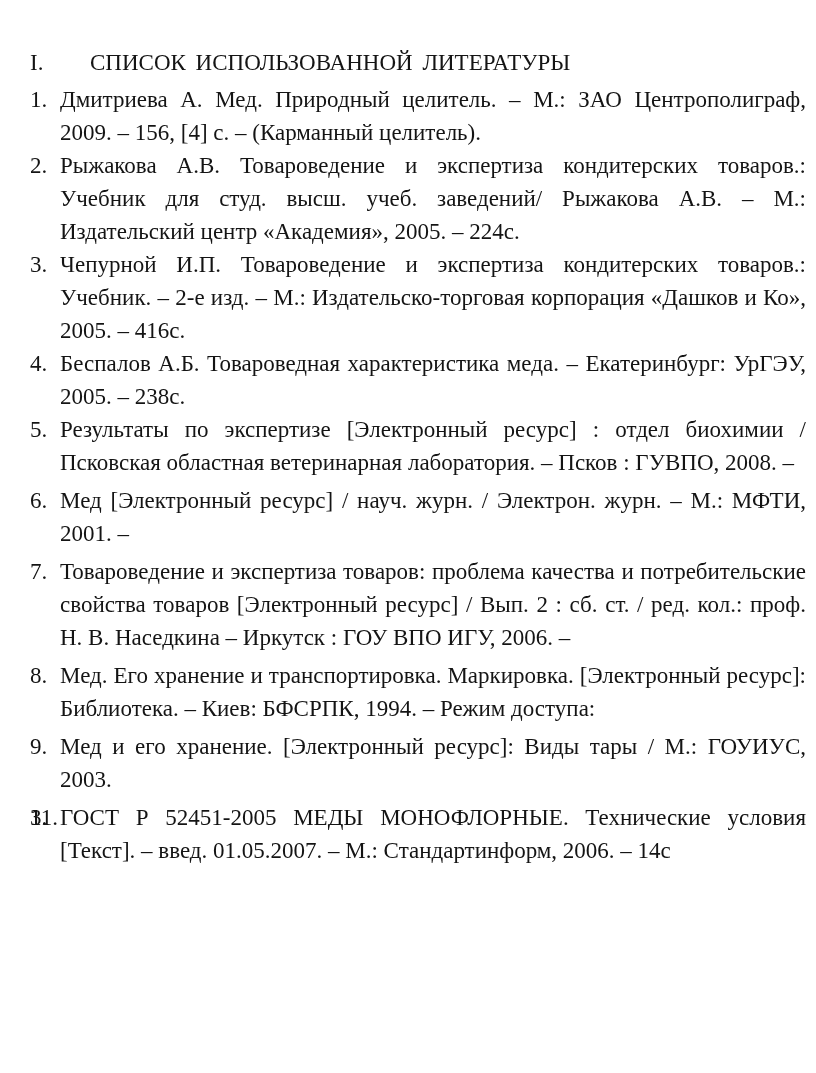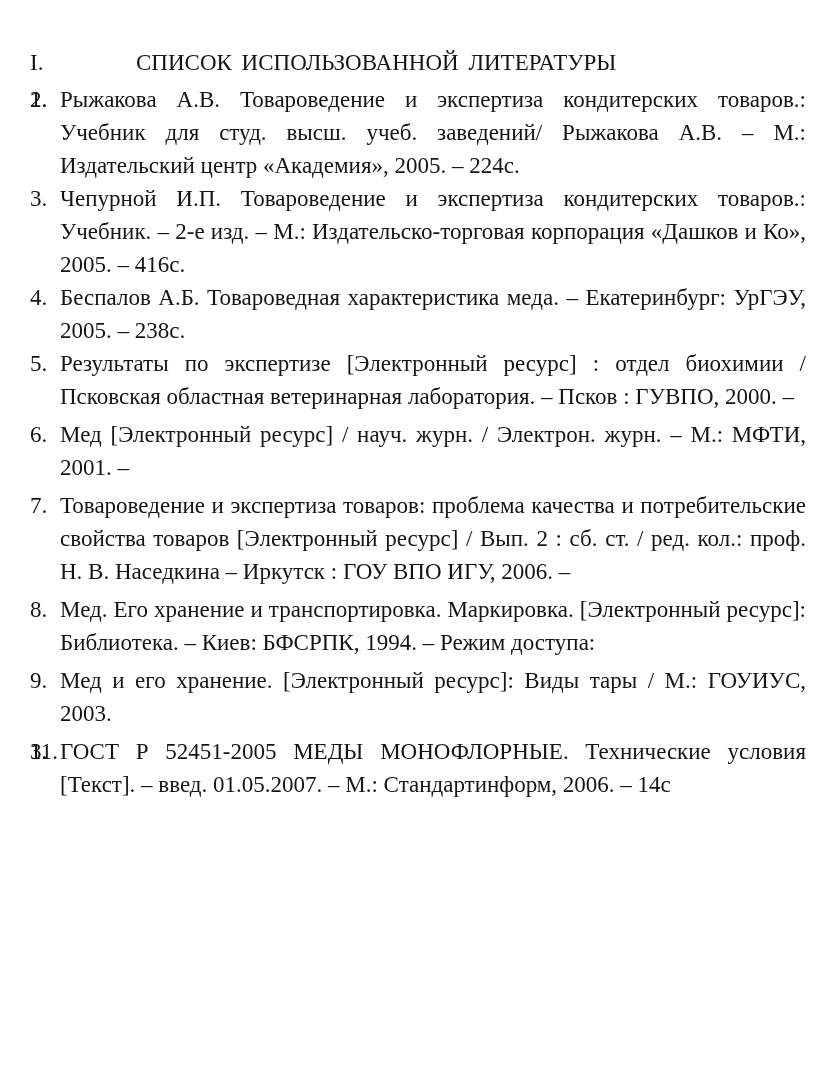--- a/index.html
+++ b/index.html
@@ -30,21 +30,20 @@
     line-height: 33px;
     white-space: nowrap;
   }
   .heading .hnum {
     position: absolute;
     left: 0;
     top: 0;
   }
   .heading .htext {
     word-spacing: 4px;
-    margin-left: 46px;
   }
   .list {
     margin: 0;
     padding: 0;
     list-style: none;
   }
   .item {
     position: relative;
     padding-left: 30px;
     text-align: justify;
@@ -67,40 +66,41 @@
 <div class="page" style="color: rgb(20, 20, 20); background: rgb(255, 255, 255);">
 
   <h1 class="heading">
     <span class="hnum">I.</span>
     <span class="htext">СПИСОК ИСПОЛЬЗОВАННОЙ ЛИТЕРАТУРЫ</span>
   </h1>
 
   <ol class="list">
   <li class="item">
     <span class="num">1.</span>
+    <span class="txt">Дмитриева А. Мед. Природный целитель. – М.: ЗАО Центрополиграф, 2009. – 156, [4] с. – (Карманный целитель).</span>
   </li>
 
   <li class="item">
     <span class="num">2.</span>
     <span class="txt">Рыжакова А.В. Товароведение и экспертиза кондитерских товаров.: Учебник для студ. высш. учеб. заведений/ Рыжакова А.В. – М.: Издательский центр «Академия», 2005. – 224с.</span>
   </li>
 
   <li class="item">
     <span class="num">3.</span>
     <span class="txt">Чепурной И.П. Товароведение и экспертиза кондитерских товаров.: Учебник. – 2-е изд. – М.: Издательско-торговая корпорация «Дашков и Ко», 2005. – 416с.</span>
   </li>
 
   <li class="item">
     <span class="num">4.</span>
     <span class="txt">Беспалов А.Б. Товароведная характеристика меда. – Екатеринбург: УрГЭУ, 2005. – 238с.</span>
   </li>
 
   <li class="item">
     <span class="num">5.</span>
-    <span class="txt">Результаты по экспертизе [Электронный ресурс] : отдел биохимии / Псковская областная ветеринарная лаборатория. – Псков : ГУВПО, 2000. –</span>
+    <span class="txt">Результаты по экспертизе [Электронный ресурс] : отдел биохимии / Псковская областная ветеринарная лаборатория. – Псков : ГУВПО, 2008. –</span>
   </li>
 
   <li class="item">
     <span class="num">6.</span>
     <span class="txt">Мед [Электронный ресурс] / науч. журн. / Электрон. журн. – М.: МФТИ, 2001. –</span>
   </li>
 
   <li class="item">
     <span class="num">7.</span>
     <span class="txt">Товароведение и экспертиза товаров: проблема качества и потребительские свойства товаров [Электронный ресурс] / Вып. 2 : сб. ст. / ред. кол.: проф. Н. В. Наседкина – Иркутск : ГОУ ВПО ИГУ, 2006. –</span>

